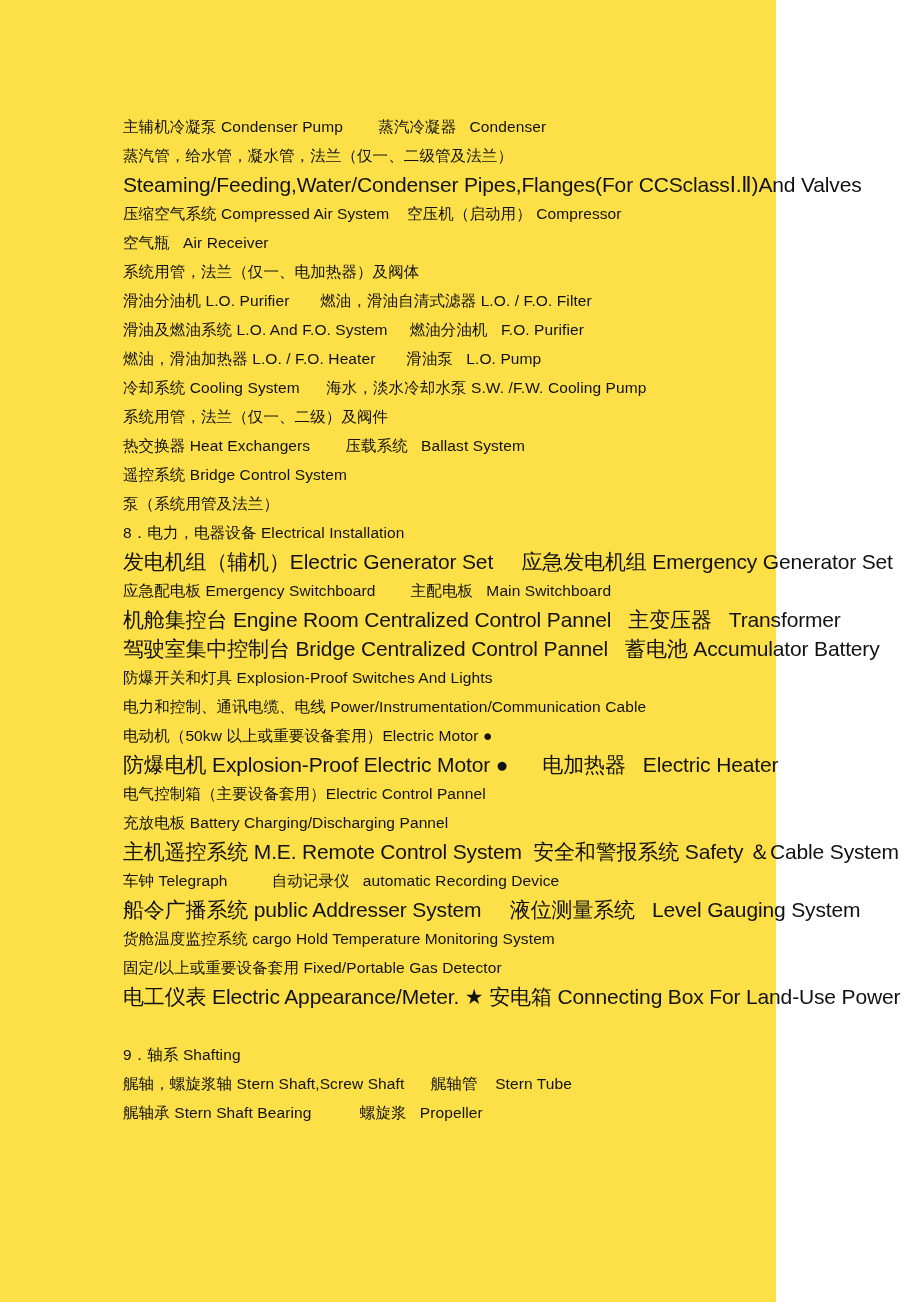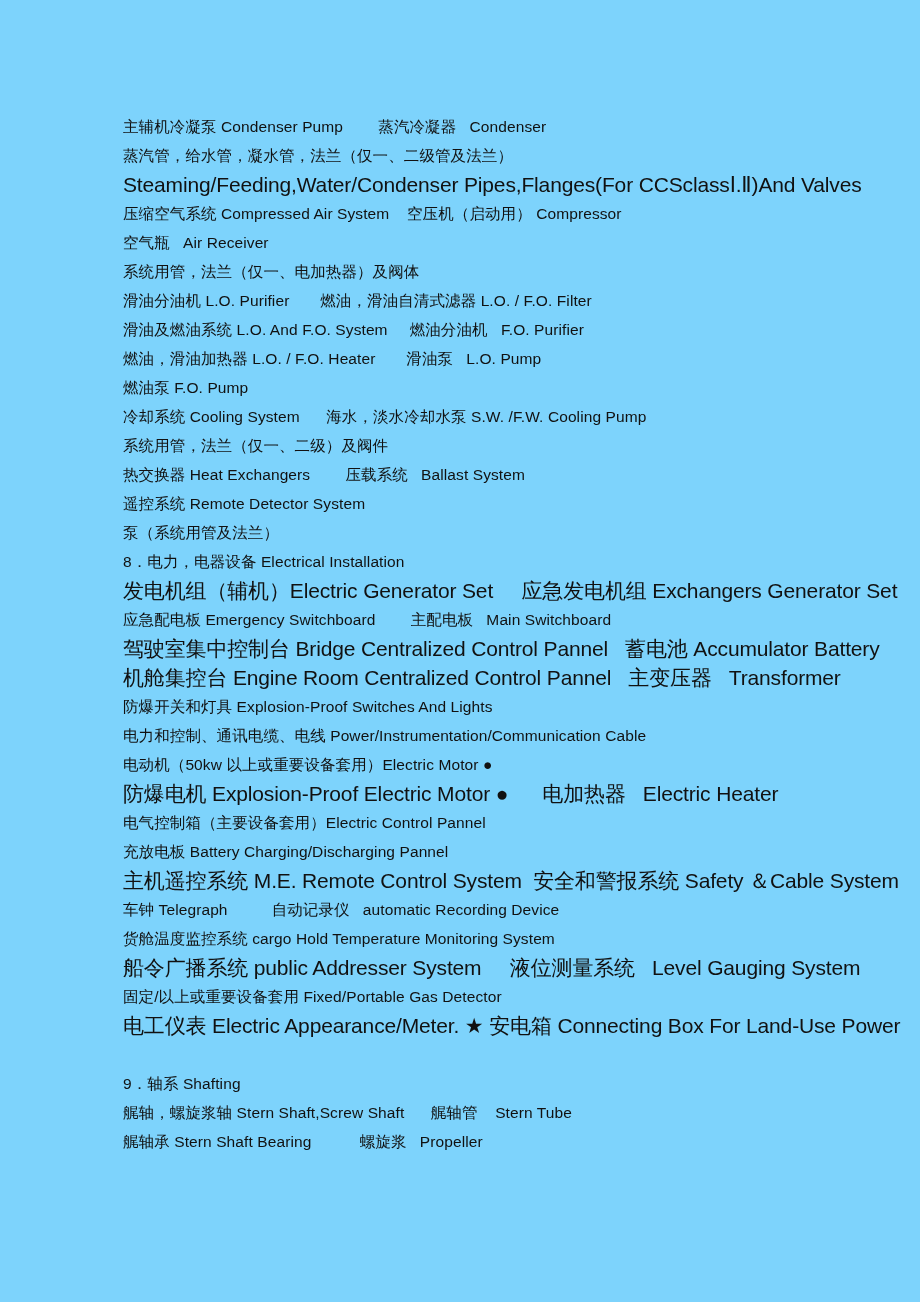--- a/index.html
+++ b/index.html
@@ -9,23 +9,23 @@
   }
   body {
     width: 920px;
     height: 1302px;
     font-family: "Liberation Sans", "DejaVu Sans", sans-serif;
     color: #000000;
     overflow: hidden;
   }
   #page {
     position: relative;
-    width: 920px;
+    width: 776px;
     height: 1302px;
-    background: #7dd3fc;
+    background: #fde047;
   }
   #doc-body {
     position: absolute;
     left: 123px;
     top: 112px;
     width: 700px;
   }
   .line {
     font-size: 15.5px;
     line-height: 29px;
@@ -49,41 +49,40 @@
   <div id="doc-body">
       <div class="line">主辅机冷凝泵 Condenser Pump        蒸汽冷凝器   Condenser</div>
       <div class="line">蒸汽管，给水管，凝水管，法兰（仅一、二级管及法兰）</div>
       <div class="line wide">Steaming/Feeding,Water/Condenser Pipes,Flanges(For CCSclassⅠ.Ⅱ)And Valves</div>
       <div class="line">压缩空气系统 Compressed Air System    空压机（启动用） Compressor</div>
       <div class="line">空气瓶   Air Receiver</div>
       <div class="line">系统用管，法兰（仅一、电加热器）及阀体</div>
       <div class="line">滑油分油机 L.O. Purifier       燃油，滑油自清式滤器 L.O. / F.O. Filter</div>
       <div class="line">滑油及燃油系统 L.O. And F.O. System     燃油分油机   F.O. Purifier</div>
       <div class="line">燃油，滑油加热器 L.O. / F.O. Heater       滑油泵   L.O. Pump</div>
-      <div class="line">燃油泵 F.O. Pump</div>
       <div class="line">冷却系统 Cooling System      海水，淡水冷却水泵 S.W. /F.W. Cooling Pump</div>
       <div class="line">系统用管，法兰（仅一、二级）及阀件</div>
       <div class="line">热交换器 Heat Exchangers        压载系统   Ballast System</div>
-      <div class="line">遥控系统 Remote Detector System</div>
+      <div class="line">遥控系统 Bridge Control System</div>
       <div class="line">泵（系统用管及法兰）</div>
       <div class="line">8．电力，电器设备 Electrical Installation</div>
-      <div class="line wide">发电机组（辅机）Electric Generator Set     应急发电机组 Exchangers Generator Set</div>
+      <div class="line wide">发电机组（辅机）Electric Generator Set     应急发电机组 Emergency Generator Set</div>
       <div class="line">应急配电板 Emergency Switchboard        主配电板   Main Switchboard</div>
+      <div class="line wide">机舱集控台 Engine Room Centralized Control Pannel   主变压器   Transformer</div>
       <div class="line wide">驾驶室集中控制台 Bridge Centralized Control Pannel   蓄电池 Accumulator Battery</div>
-      <div class="line wide">机舱集控台 Engine Room Centralized Control Pannel   主变压器   Transformer</div>
       <div class="line">防爆开关和灯具 Explosion-Proof Switches And Lights</div>
       <div class="line">电力和控制、通讯电缆、电线 Power/Instrumentation/Communication Cable</div>
       <div class="line">电动机（50kw 以上或重要设备套用）Electric Motor ●</div>
       <div class="line wide">防爆电机 Explosion-Proof Electric Motor ●      电加热器   Electric Heater</div>
       <div class="line">电气控制箱（主要设备套用）Electric Control Pannel</div>
       <div class="line">充放电板 Battery Charging/Discharging Pannel</div>
       <div class="line wide">主机遥控系统 M.E. Remote Control System  安全和警报系统 Safety ＆Cable System</div>
       <div class="line">车钟 Telegraph          自动记录仪   automatic Recording Device</div>
+      <div class="line wide">船令广播系统 public Addresser System     液位测量系统   Level Gauging System</div>
       <div class="line">货舱温度监控系统 cargo Hold Temperature Monitoring System</div>
-      <div class="line wide">船令广播系统 public Addresser System     液位测量系统   Level Gauging System</div>
       <div class="line">固定/以上或重要设备套用 Fixed/Portable Gas Detector</div>
       <div class="line wide">电工仪表 Electric Appearance/Meter. ★ 安电箱 Connecting Box For Land-Use Power</div>
       <div class="line blank"> </div>
       <div class="line">9．轴系 Shafting</div>
       <div class="line">艉轴，螺旋浆轴 Stern Shaft,Screw Shaft      艉轴管    Stern Tube</div>
       <div class="line">艉轴承 Stern Shaft Bearing           螺旋浆   Propeller</div>
     </div>
 </div>
 
 </body></html>

